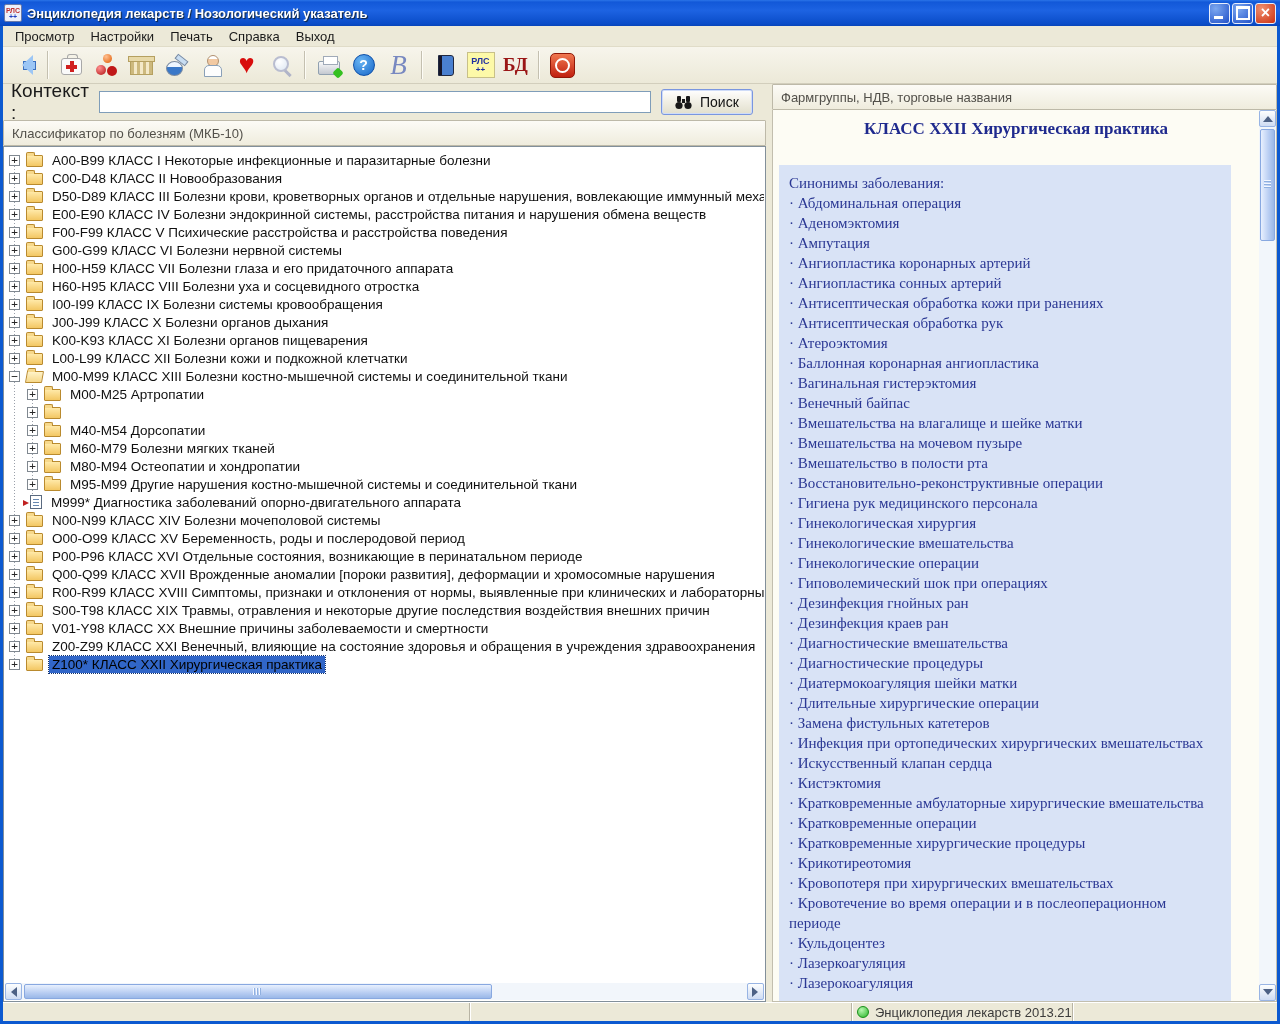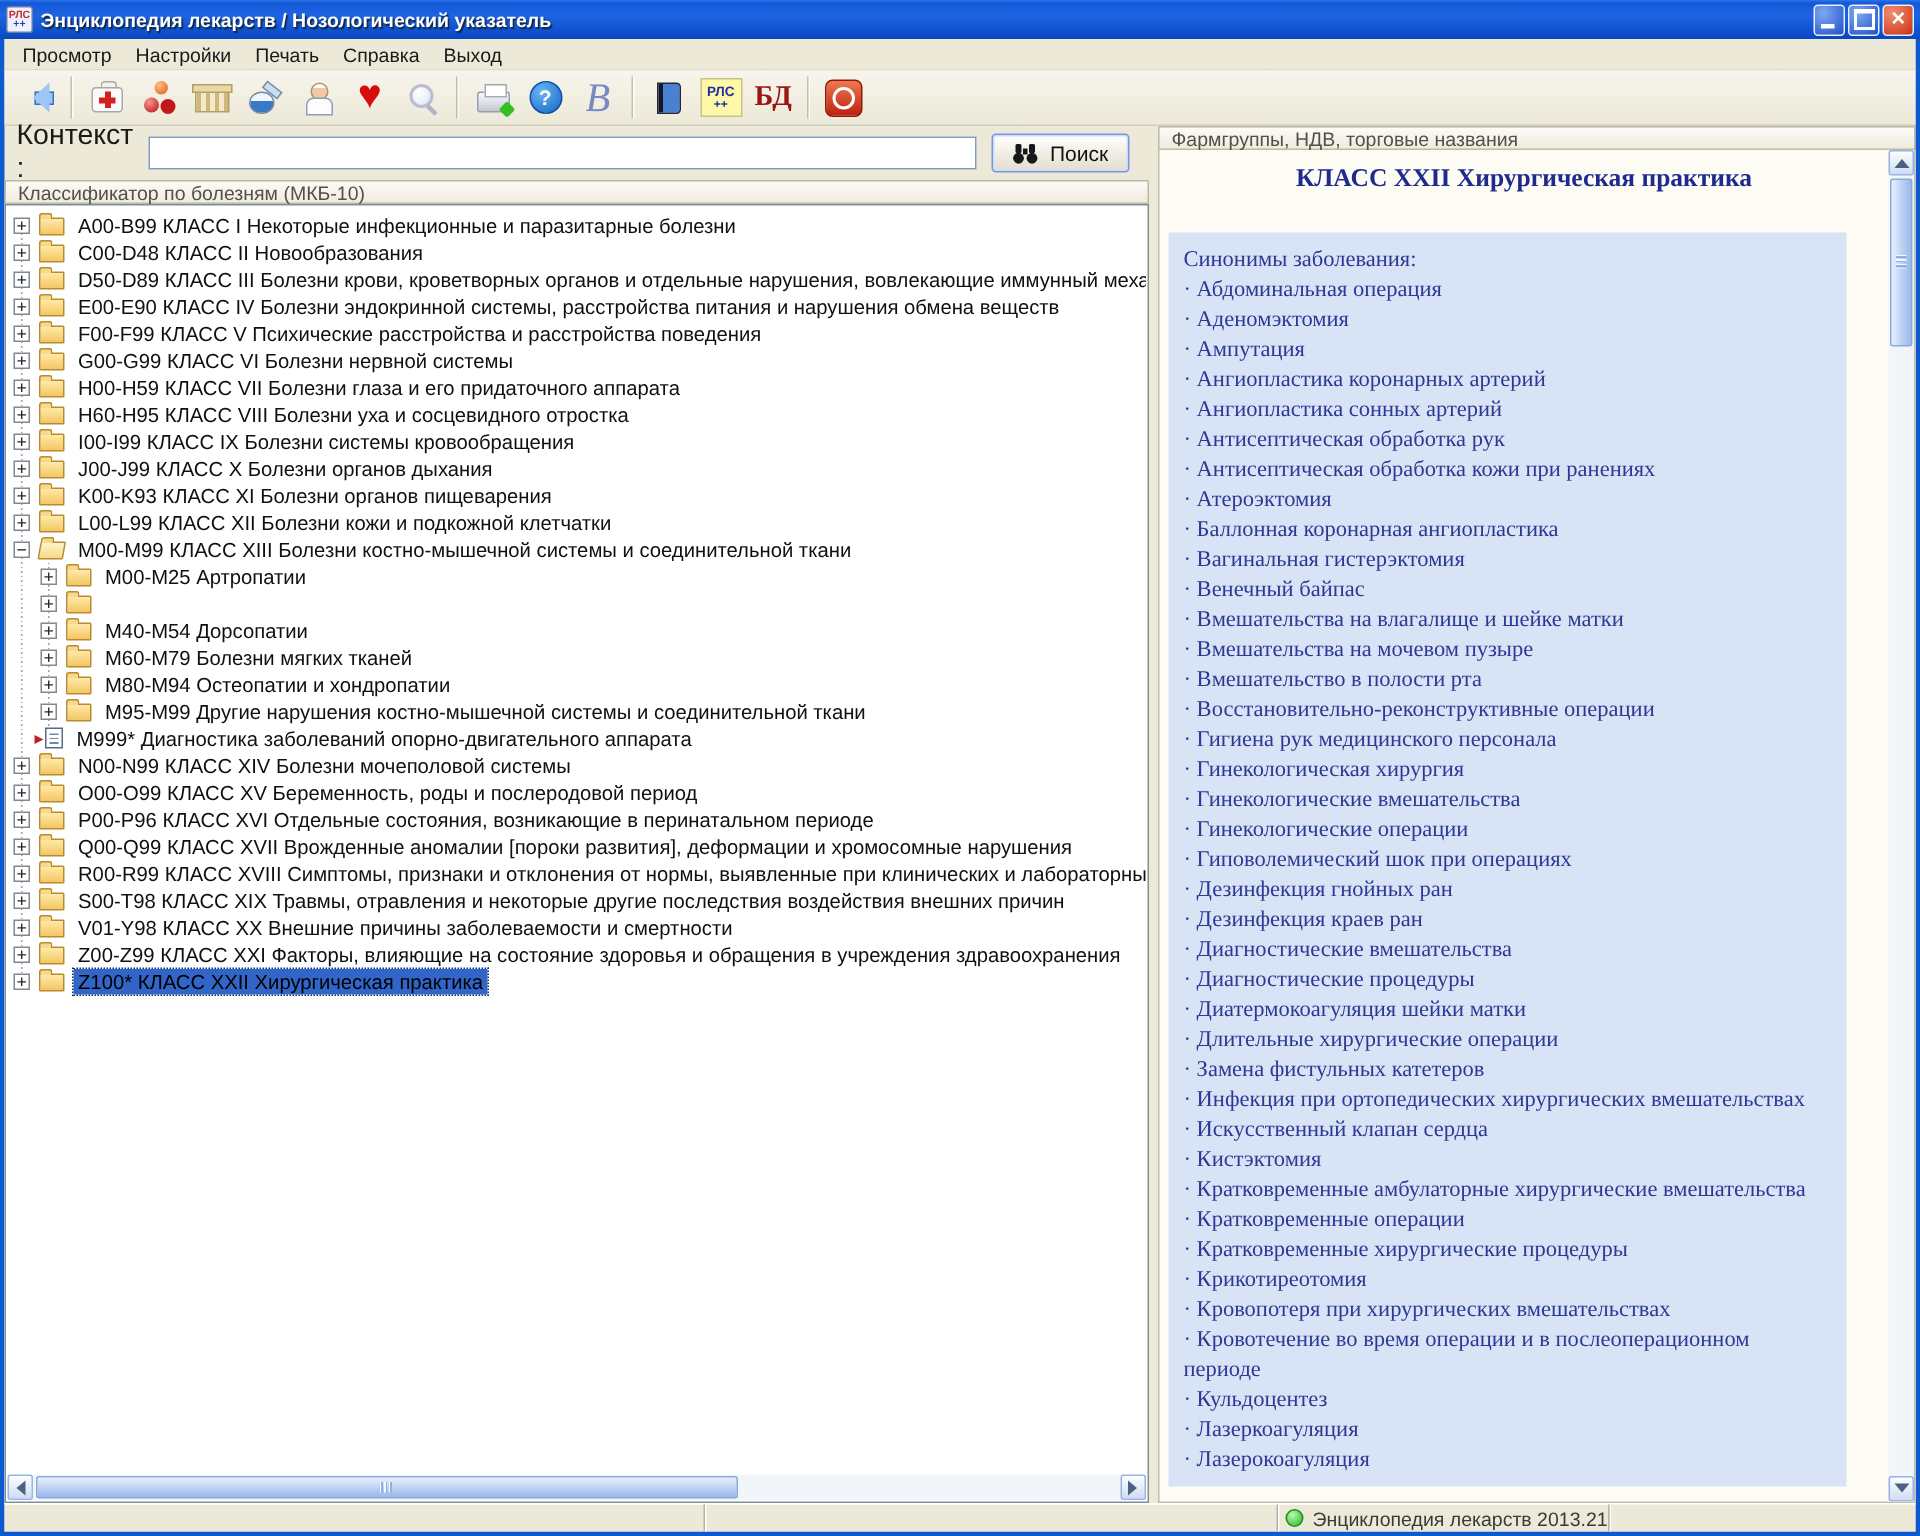--- a/index.html
+++ b/index.html
@@ -84,21 +84,21 @@
 
   
   .search-row{height:36px;display:flex;align-items:center;padding:0 4px 0 8px}
   .search-label{font-size:19px;color:#1a1a1a;width:88px}
   .search-input{width:552px;height:22px;border:1px solid #7f9db9;background:#fff;font-size:13px;padding:0 4px;outline:none}
   .btn-search{margin-left:10px;height:26px;display:flex;align-items:center;gap:8px;padding:0 13px;
     background:linear-gradient(#ffffff,#f2f0e6 45%,#e2dfcd);border:1px solid #7a96df;border-radius:3px;
     box-shadow:0 0 0 1px #cfdcf8 inset;font-size:14px;color:#111}
 
   
-  .panel-header{height:16px;display:flex;align-items:center;padding-left:8px;font-size:13px;color:#52504a;
+  .panel-header{height:26px;display:flex;align-items:center;padding-left:8px;font-size:13px;color:#52504a;
     background:linear-gradient(#fcfbf6,#efecdd);border:1px solid #bdb9a8;border-radius:1px}
 
   
   .tree-panel{flex:1;border:1px solid #828f9a;background:#fff;position:relative;overflow:hidden}
   .tree{position:absolute;inset:1px 1px 18px 1px;overflow:hidden;padding-top:3px}
   .tree::before{content:"";position:absolute;left:9px;top:12px;height:510px;width:1px;
     background:repeating-linear-gradient(180deg,#9aa0aa 0 1px,transparent 1px 3px)}
   .tree::after{content:"";position:absolute;left:27px;top:237px;height:117px;width:1px;
     background:repeating-linear-gradient(180deg,#9aa0aa 0 1px,transparent 1px 3px)}
   .trow{display:flex;align-items:center;height:18px;white-space:nowrap;font-size:13.5px;color:#101010;position:relative;z-index:1}
@@ -384,21 +384,21 @@
                 <span class="tlabel">S00-T98 КЛАСС XIX Травмы, отравления и некоторые другие последствия воздействия внешних причин</span>
               </div>
               <div class="trow" style="padding-left: 4px;">
                 <span class="pm">+</span>
                 <span class="folder"></span>
                 <span class="tlabel">V01-Y98 КЛАСС XX Внешние причины заболеваемости и смертности</span>
               </div>
               <div class="trow" style="padding-left: 4px;">
                 <span class="pm">+</span>
                 <span class="folder"></span>
-                <span class="tlabel">Z00-Z99 КЛАСС XXI Факторы, влияющие на состояние здоровья и обращения в учреждения здравоохранения</span>
+                <span class="tlabel">Z00-Z99 КЛАСС XXI Венечный, влияющие на состояние здоровья и обращения в учреждения здравоохранения</span>
               </div>
               <div class="trow" style="padding-left: 4px;">
                 <span class="pm">+</span>
                 <span class="folder"></span>
                 <span class="tlabel selected">Z100* КЛАСС XXII Хирургическая практика</span>
               </div>
             </div>
           <div class="hscroll">
             <span class="sbtn">
                 <span class="tri-l"></span>
@@ -422,22 +422,22 @@
           <div class="content">
             <div class="content-title">КЛАСС XXII Хирургическая практика</div>
             <div class="syn-box">
               <div class="syn-heading">Синонимы заболевания:</div>
               <div>
                   <div class="syn-item">· Абдоминальная операция</div>
                   <div class="syn-item">· Аденомэктомия</div>
                   <div class="syn-item">· Ампутация</div>
                   <div class="syn-item">· Ангиопластика коронарных артерий</div>
                   <div class="syn-item">· Ангиопластика сонных артерий</div>
+                  <div class="syn-item">· Антисептическая обработка кожи при ранениях</div>
                   <div class="syn-item">· Антисептическая обработка рук</div>
-                  <div class="syn-item">· Антисептическая обработка кожи при ранениях</div>
                   <div class="syn-item">· Атероэктомия</div>
                   <div class="syn-item">· Баллонная коронарная ангиопластика</div>
                   <div class="syn-item">· Вагинальная гистерэктомия</div>
                   <div class="syn-item">· Венечный байпас</div>
                   <div class="syn-item">· Вмешательства на влагалище и шейке матки</div>
                   <div class="syn-item">· Вмешательства на мочевом пузыре</div>
                   <div class="syn-item">· Вмешательство в полости рта</div>
                   <div class="syn-item">· Восстановительно-реконструктивные операции</div>
                   <div class="syn-item">· Гигиена рук медицинского персонала</div>
                   <div class="syn-item">· Гинекологическая хирургия</div>

